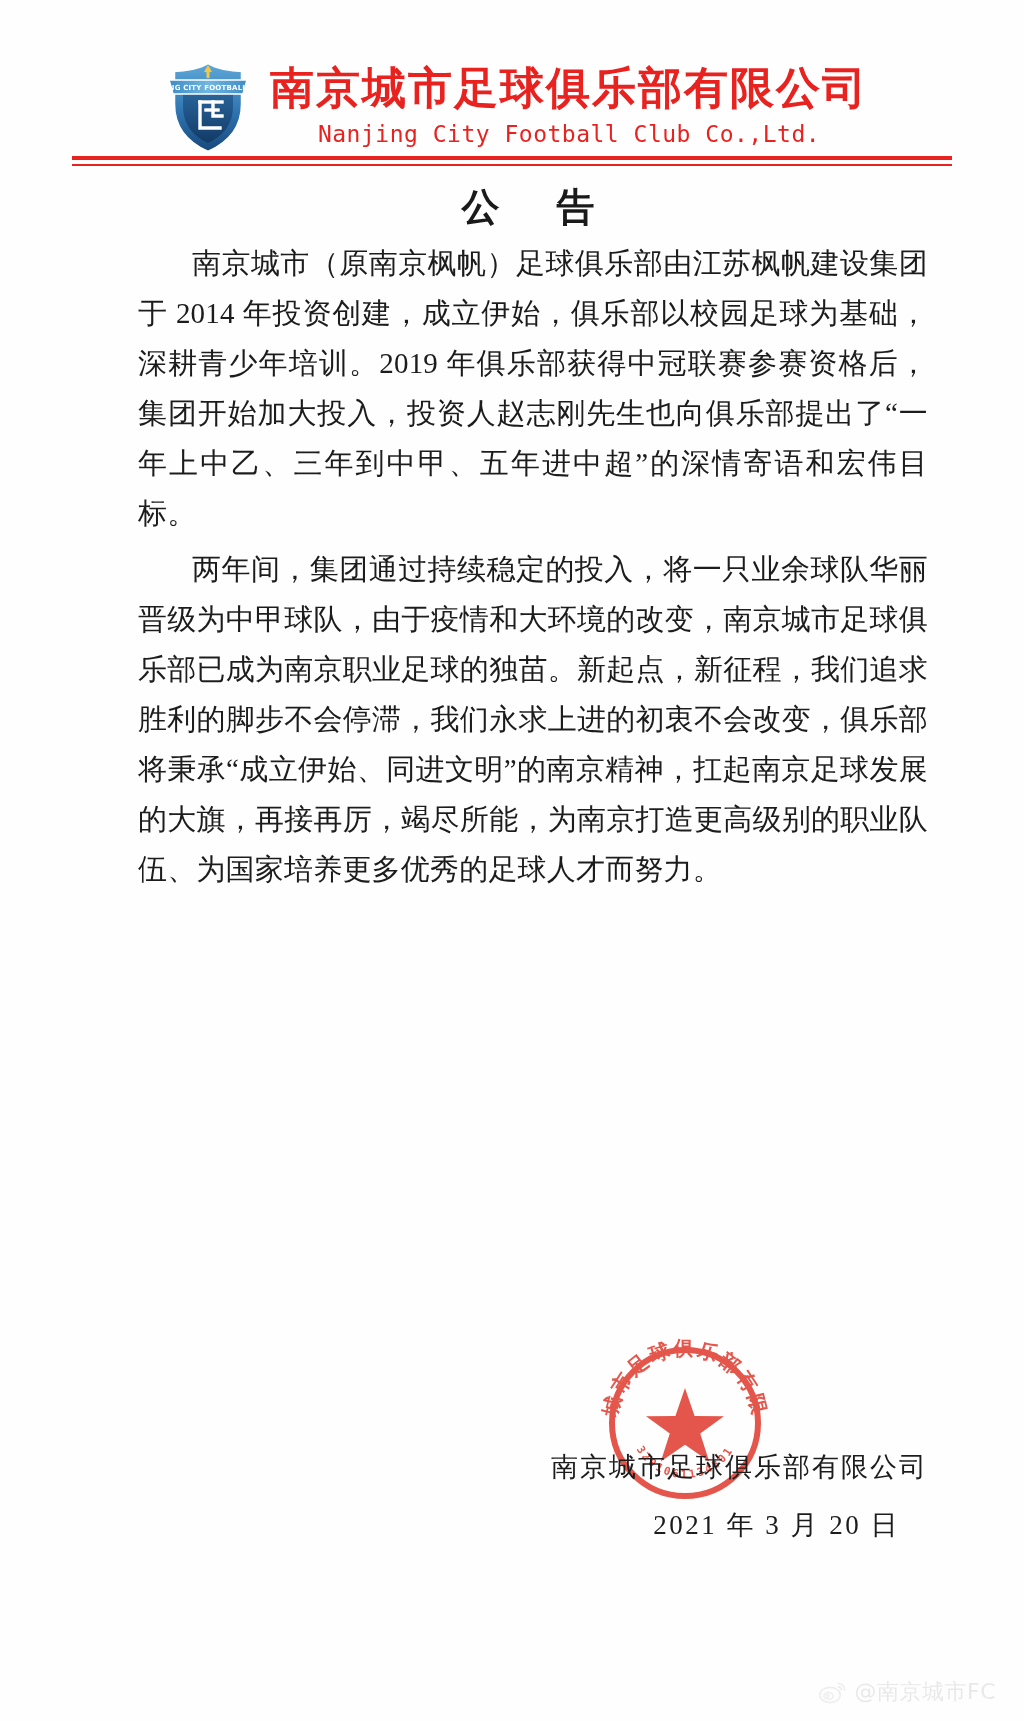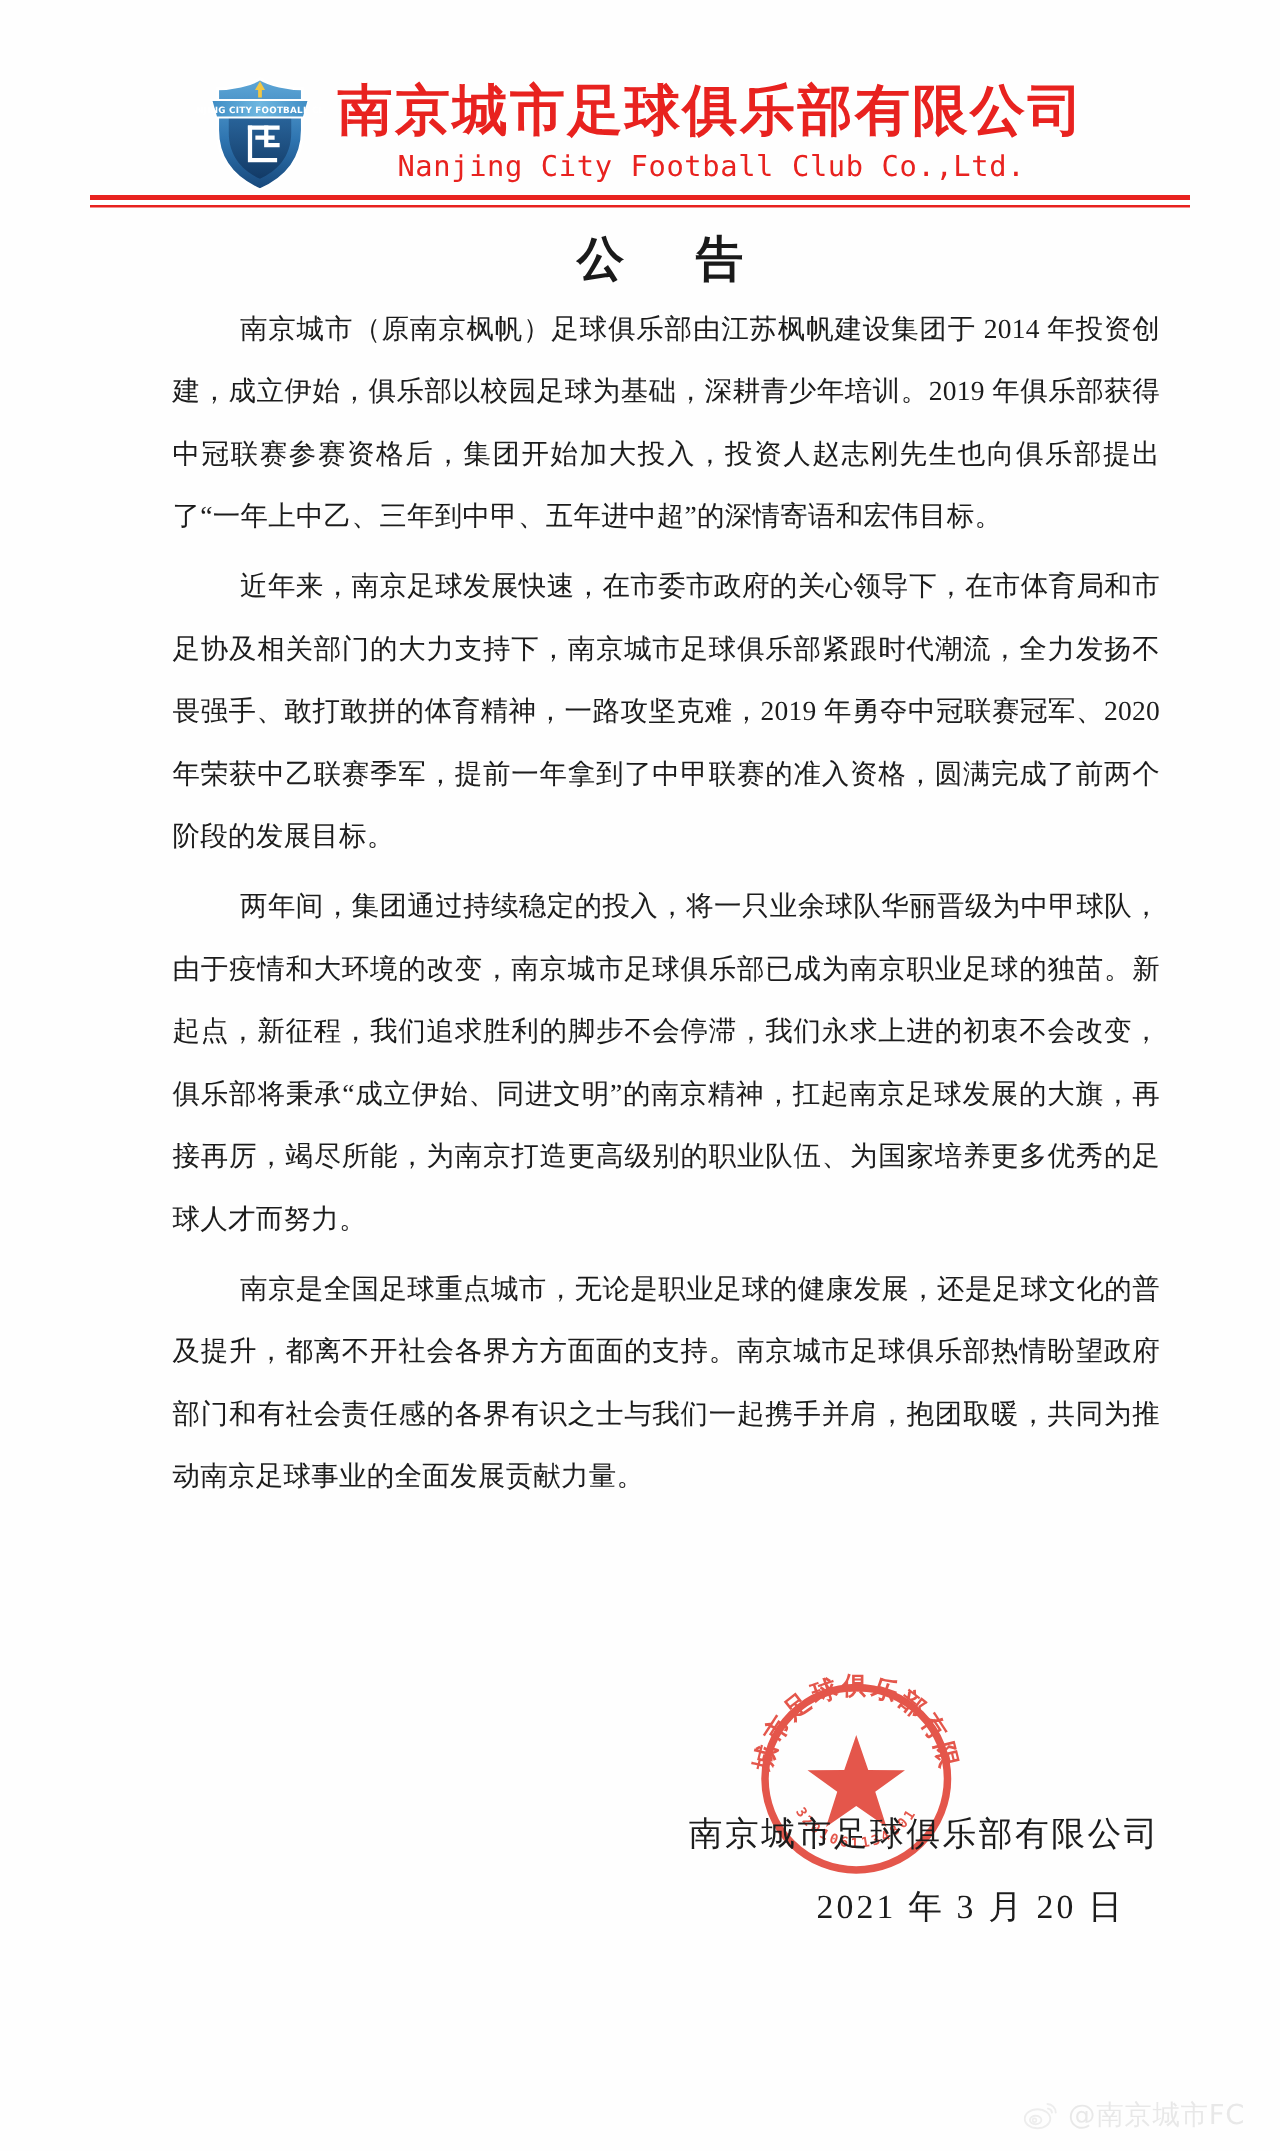--- a/index.html
+++ b/index.html
@@ -112,21 +112,21 @@
   
   .body-copy {
     position: absolute;
     left: 138px;
     top: 238px;
     width: 790px;
   }
 
   .para {
     font-family: "Liberation Serif", "DejaVu Serif", serif;
-    font-size: 22px;
+    font-size: 29px;
     color: #1c1c1c;
     line-height: 50px;
     text-align: justify;
     text-justify: inter-character;
     text-indent: 54px;
     margin: 0 0 6px 0;
     letter-spacing: 0.2px;
     word-break: break-all;
   }
 
@@ -235,23 +235,21 @@
   <div class="rule-wrap">
     <div class="rule-thick"></div>
     <div class="rule-gap"></div>
     <div class="rule-thin"></div>
   </div>
 
   <div class="doc-title">公 告</div>
 
   <div class="body-copy">
     <p class="para">南京城市（原南京枫帆）足球俱乐部由江苏枫帆建设集团于 2014 年投资创建，成立伊始，俱乐部以校园足球为基础，深耕青少年培训。2019 年俱乐部获得中冠联赛参赛资格后，集团开始加大投入，投资人赵志刚先生也向俱乐部提出了“一年上中乙、三年到中甲、五年进中超”的深情寄语和宏伟目标。</p>
-    <p class="para">近年来，南京足球发展快速，在市委市政府的关心领导下，在市体育局和市足协及相关部门的大力支持下，南京城市足球俱乐部紧跟时代潮流，全力发扬不畏强手、敢打敢拼的体育精神，一路攻坚克难，2019 年勇夺中冠联赛冠军、2020 年荣获中乙联赛季军，提前一年拿到了中甲联赛的准入资格，圆满完成了前两个阶段的发展目标。</p>
     <p class="para">两年间，集团通过持续稳定的投入，将一只业余球队华丽晋级为中甲球队，由于疫情和大环境的改变，南京城市足球俱乐部已成为南京职业足球的独苗。新起点，新征程，我们追求胜利的脚步不会停滞，我们永求上进的初衷不会改变，俱乐部将秉承“成立伊始、同进文明”的南京精神，扛起南京足球发展的大旗，再接再厉，竭尽所能，为南京打造更高级别的职业队伍、为国家培养更多优秀的足球人才而努力。</p>
-    <p class="para">南京是全国足球重点城市，无论是职业足球的健康发展，还是足球文化的普及提升，都离不开社会各界方方面面的支持。南京城市足球俱乐部热情盼望政府部门和有社会责任感的各界有识之士与我们一起携手并肩，抱团取暖，共同为推动南京足球事业的全面发展贡献力量。</p>
   </div>
 
   <div class="seal">
     <svg width="186" height="186" viewBox="0 0 186 186">
       <defs>
         <path id="ringPathTop" d="M 93 93 m -68 0 a 68 68 0 1 1 136 0" fill="none"></path>
         <path id="ringPathBottom" d="M 93 93 m -55 0 a 55 55 0 1 0 110 0" fill="none"></path>
       </defs>
       <circle cx="93" cy="93" r="73" fill="none" stroke="#e2483c" stroke-width="6"></circle>
 

